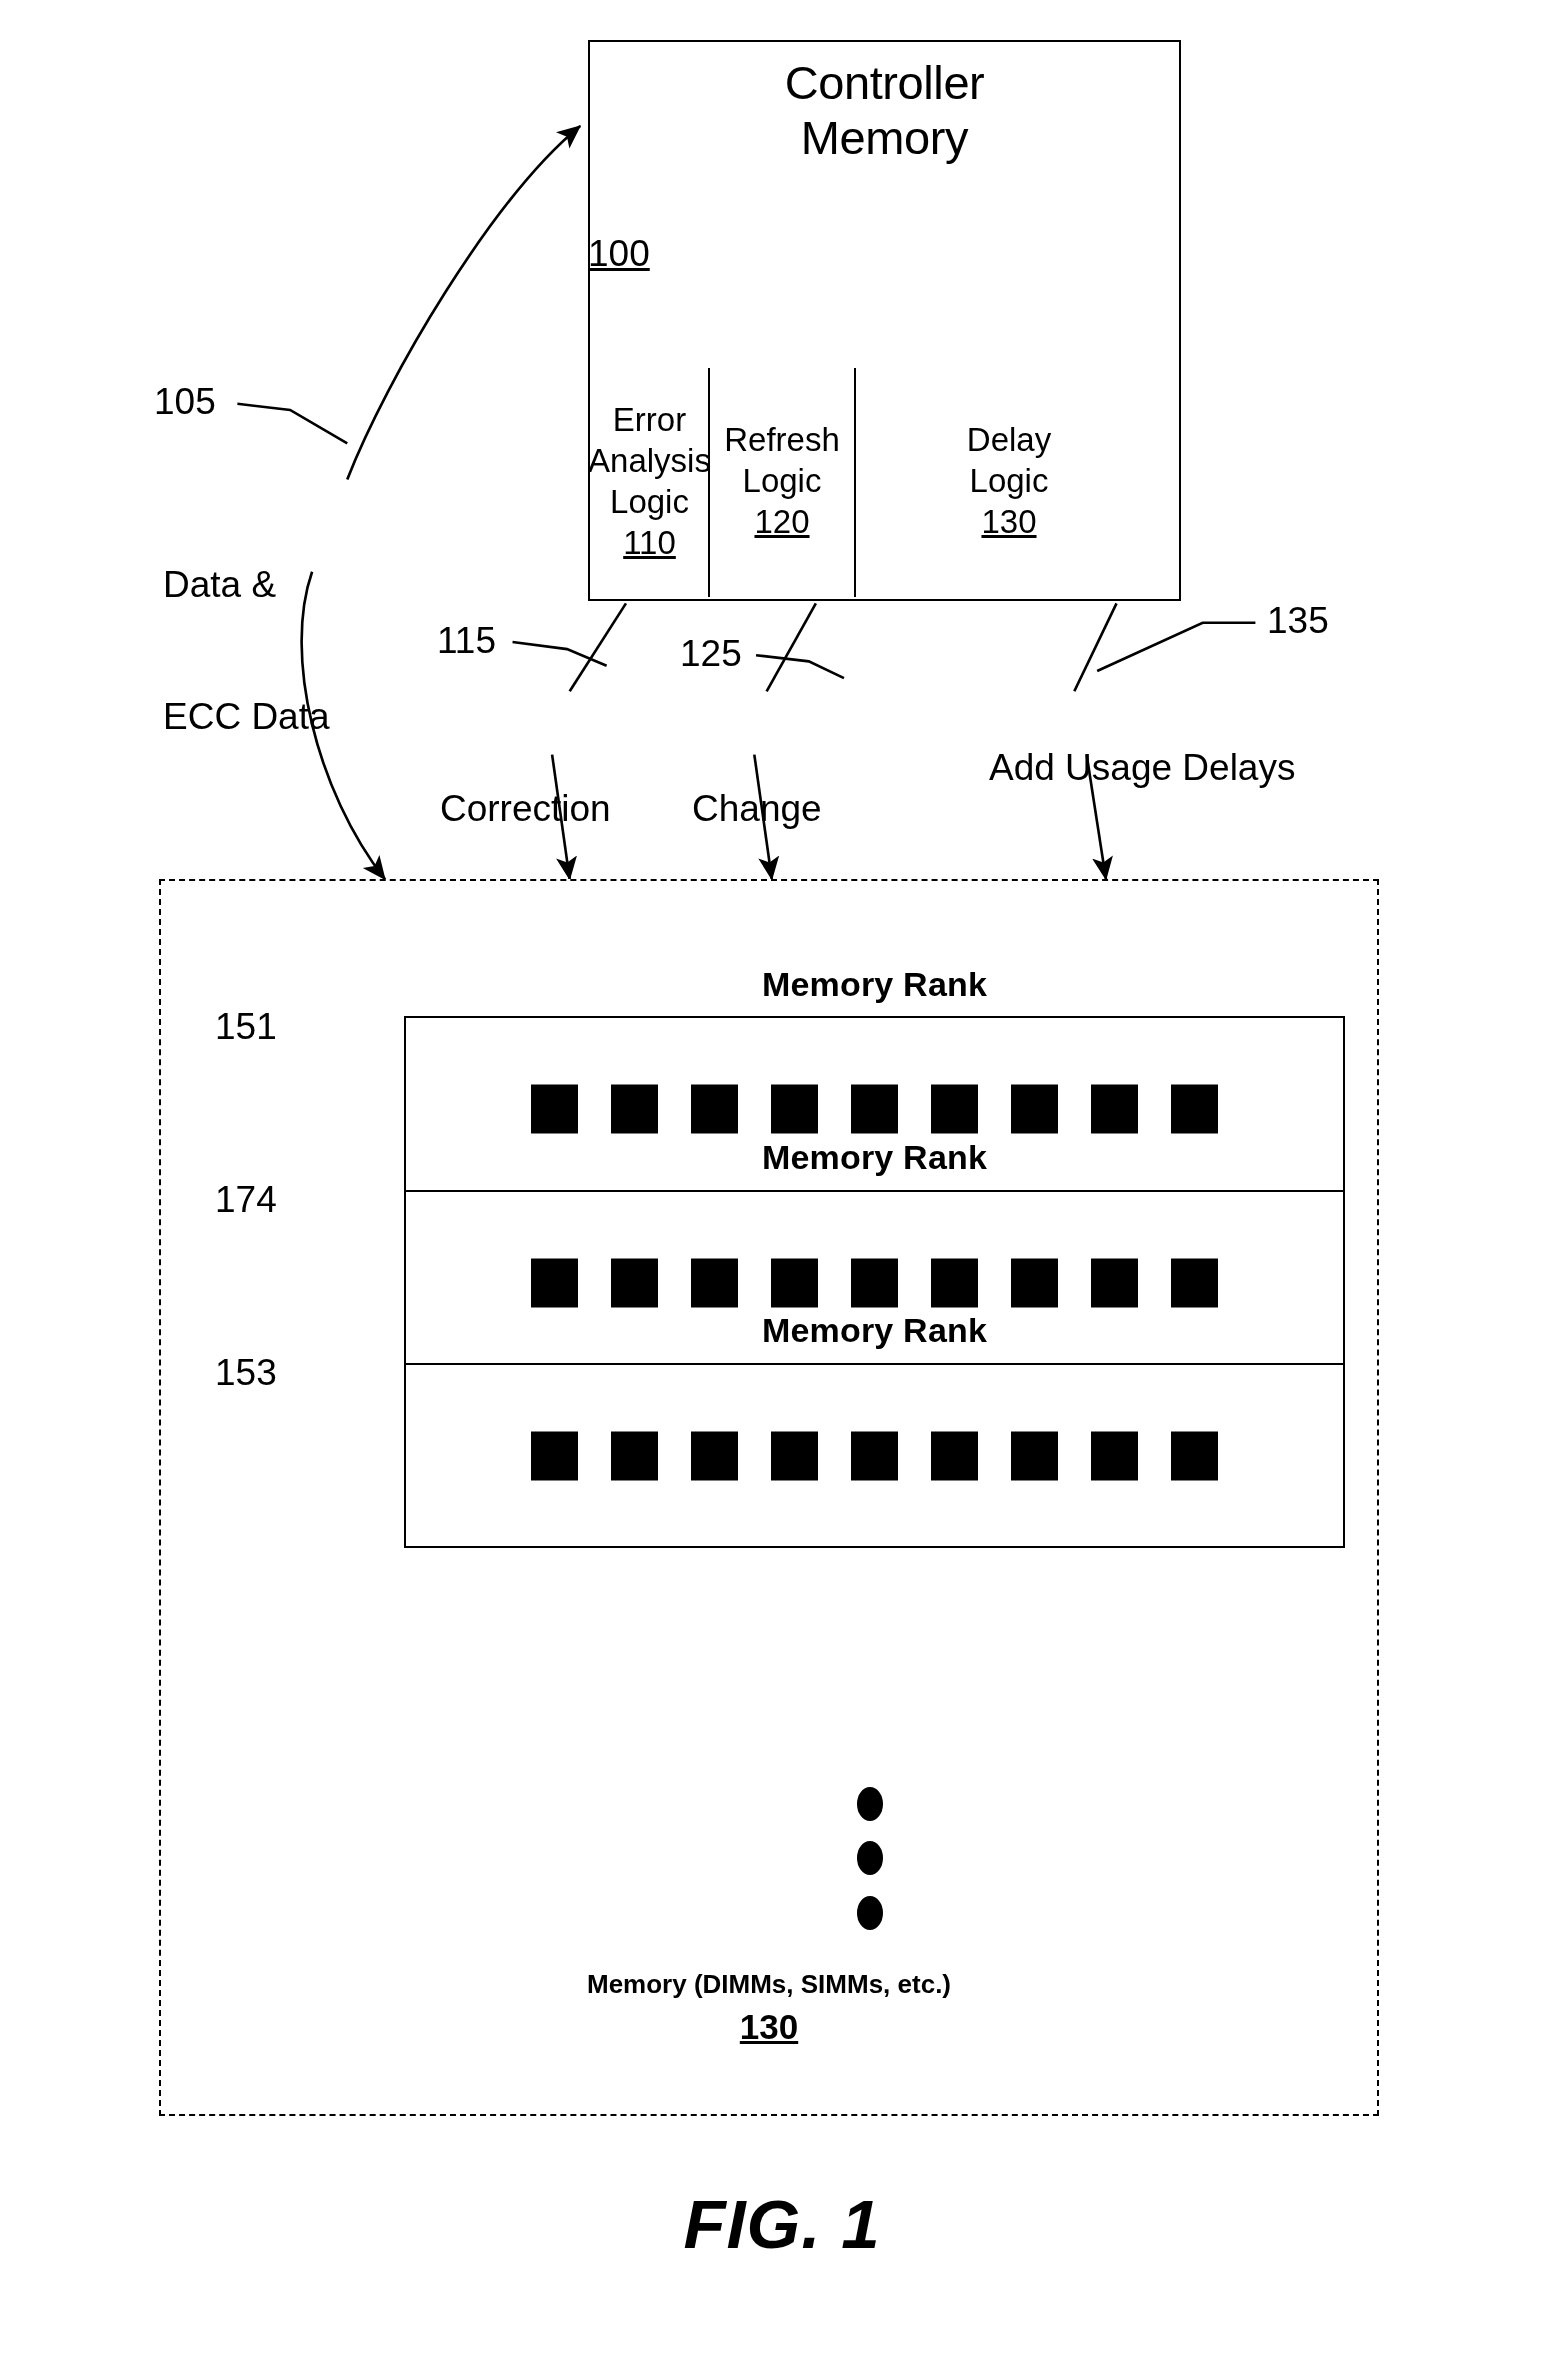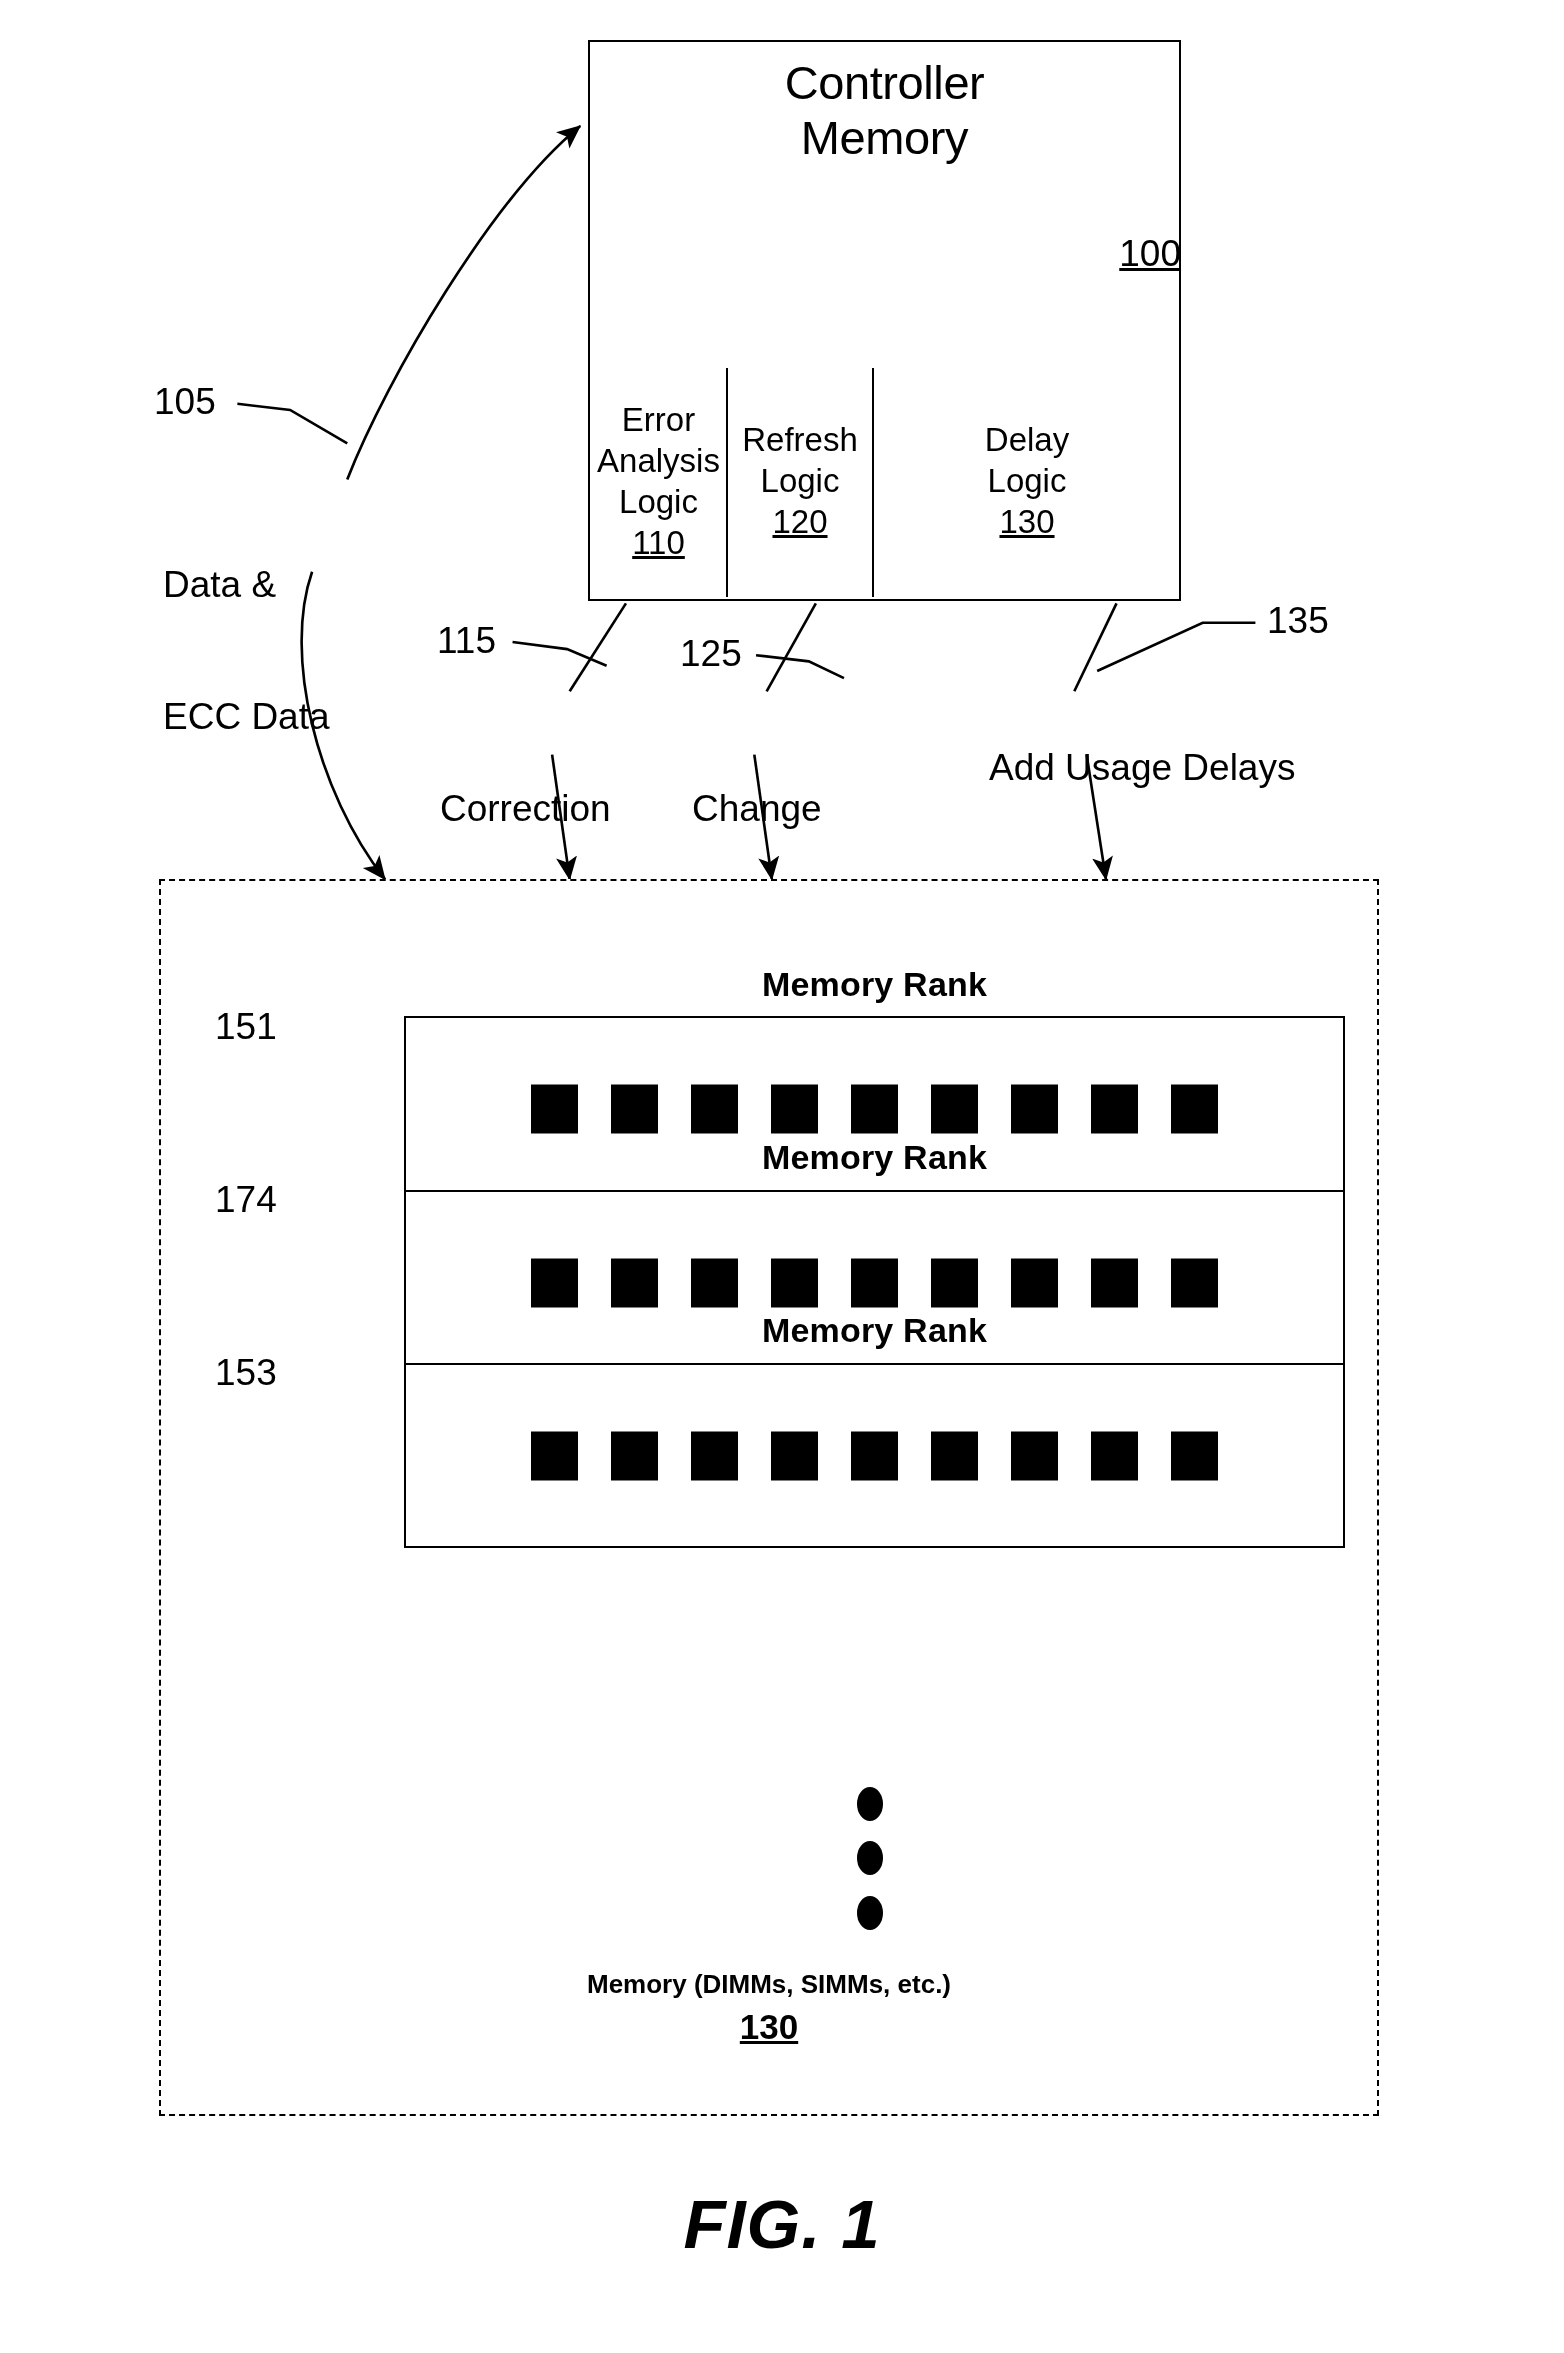--- a/index.html
+++ b/index.html
@@ -40,21 +40,21 @@
     left: 588px; top: 55px;
     width: 593px;
     text-align: center;
     font-size: 47px;
     line-height: 55px;
     letter-spacing: -0.4px;
   }
   #controller-ref {
     left: 588px; top: 233px;
     width: 593px;
-    text-align: right;
+    text-align: left;
     font-size: 37px;
   }
   #controller-ref span { text-decoration: underline; }
 
   #logic-row {
     left: 591px; top: 368px;
     width: 587px; height: 229px;
     display: flex;
     box-sizing: border-box;
   }
@@ -65,21 +65,21 @@
     display: flex;
     flex-direction: column;
     align-items: center;
     justify-content: center;
     text-align: center;
     font-size: 33px;
     line-height: 41px;
     padding-bottom: 3.5px;
   }
   .logic-cell:last-child { border-right: none; }
-  #cell-0 { width: 137px; }
+  #cell-0 { width: 119px; }
   #cell-1 { width: 146px; }
   #cell-2 { width: 306px; }
   .logic-ref { text-decoration: underline; }
 
   
   .calltext {
     font-size: 37px;
     line-height: 44px;
     text-align: left;
     white-space: pre;

